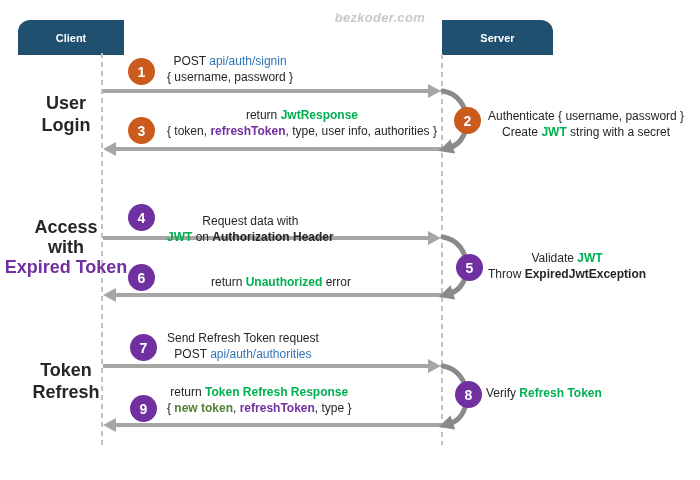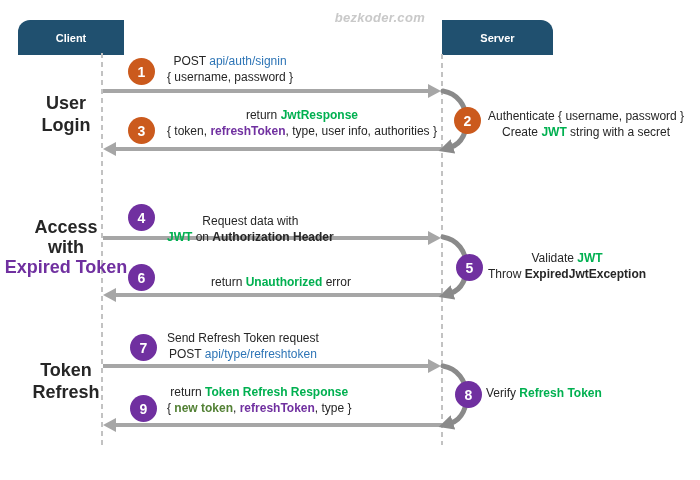--- a/index.html
+++ b/index.html
@@ -168,21 +168,21 @@
   </div>
   <div class="note" style="left:488px;top:250px;">
     <div><span class="sg-k">Validate </span><span class="sg-g">JWT</span></div>
     <div><span class="sg-k">Throw </span><span class="sg-b">ExpiredJwtException</span></div>
   </div>
   <div class="note" style="left:167px;top:274px;padding-left:44px;">
     <div><span class="sg-k">return </span><span class="sg-g">Unauthorized</span><span class="sg-k"> error</span></div>
   </div>
   <div class="note" style="left:167px;top:330px;">
     <div><span class="sg-k">Send Refresh Token request</span></div>
-    <div><span class="sg-k">POST </span><span class="sg-bl">api/type/refreshtoken</span></div>
+    <div><span class="sg-k">POST </span><span class="sg-bl">api/auth/authorities</span></div>
   </div>
   <div class="note" style="left:486px;top:385px;">
     <div><span class="sg-k">Verify </span><span class="sg-g">Refresh Token</span></div>
   </div>
   <div class="note" style="left:167px;top:384px;">
     <div><span class="sg-k">return </span><span class="sg-g">Token Refresh Response</span></div>
     <div><span class="sg-k">{ </span><span class="sg-dg">new token</span><span class="sg-k">, </span><span class="sg-p">refreshToken</span><span class="sg-k">, type }</span></div>
   </div>
 
 </div>

